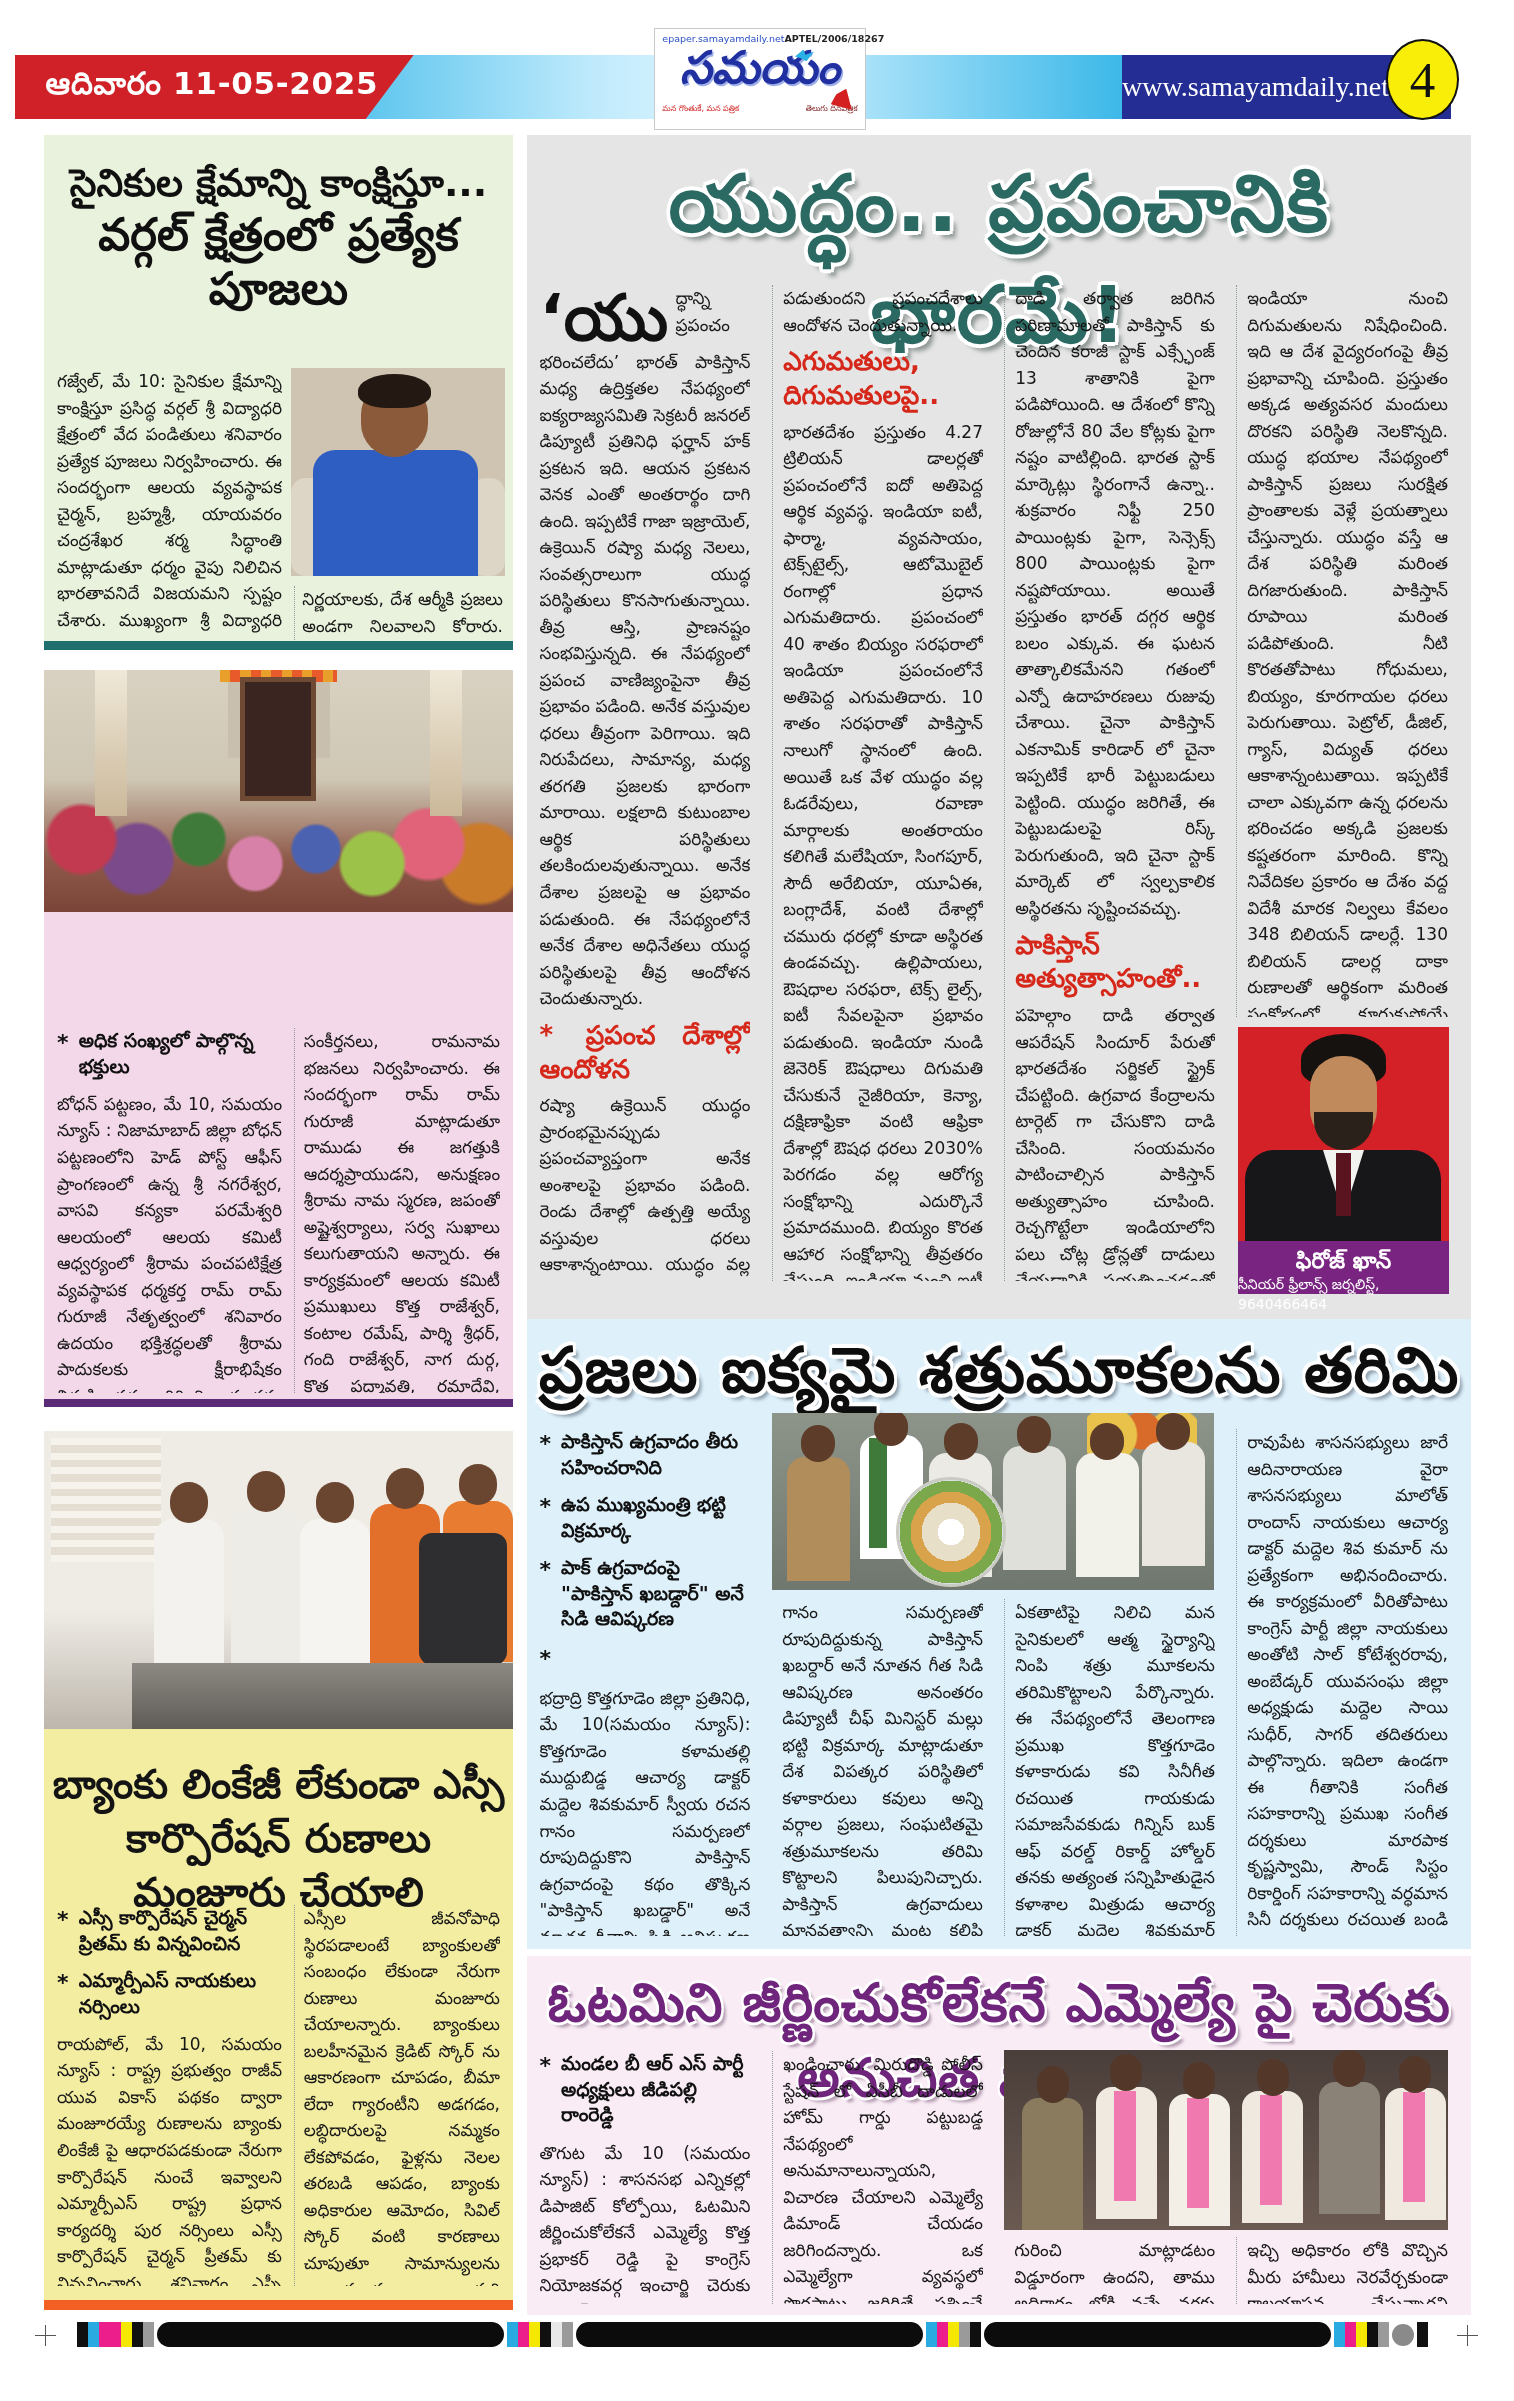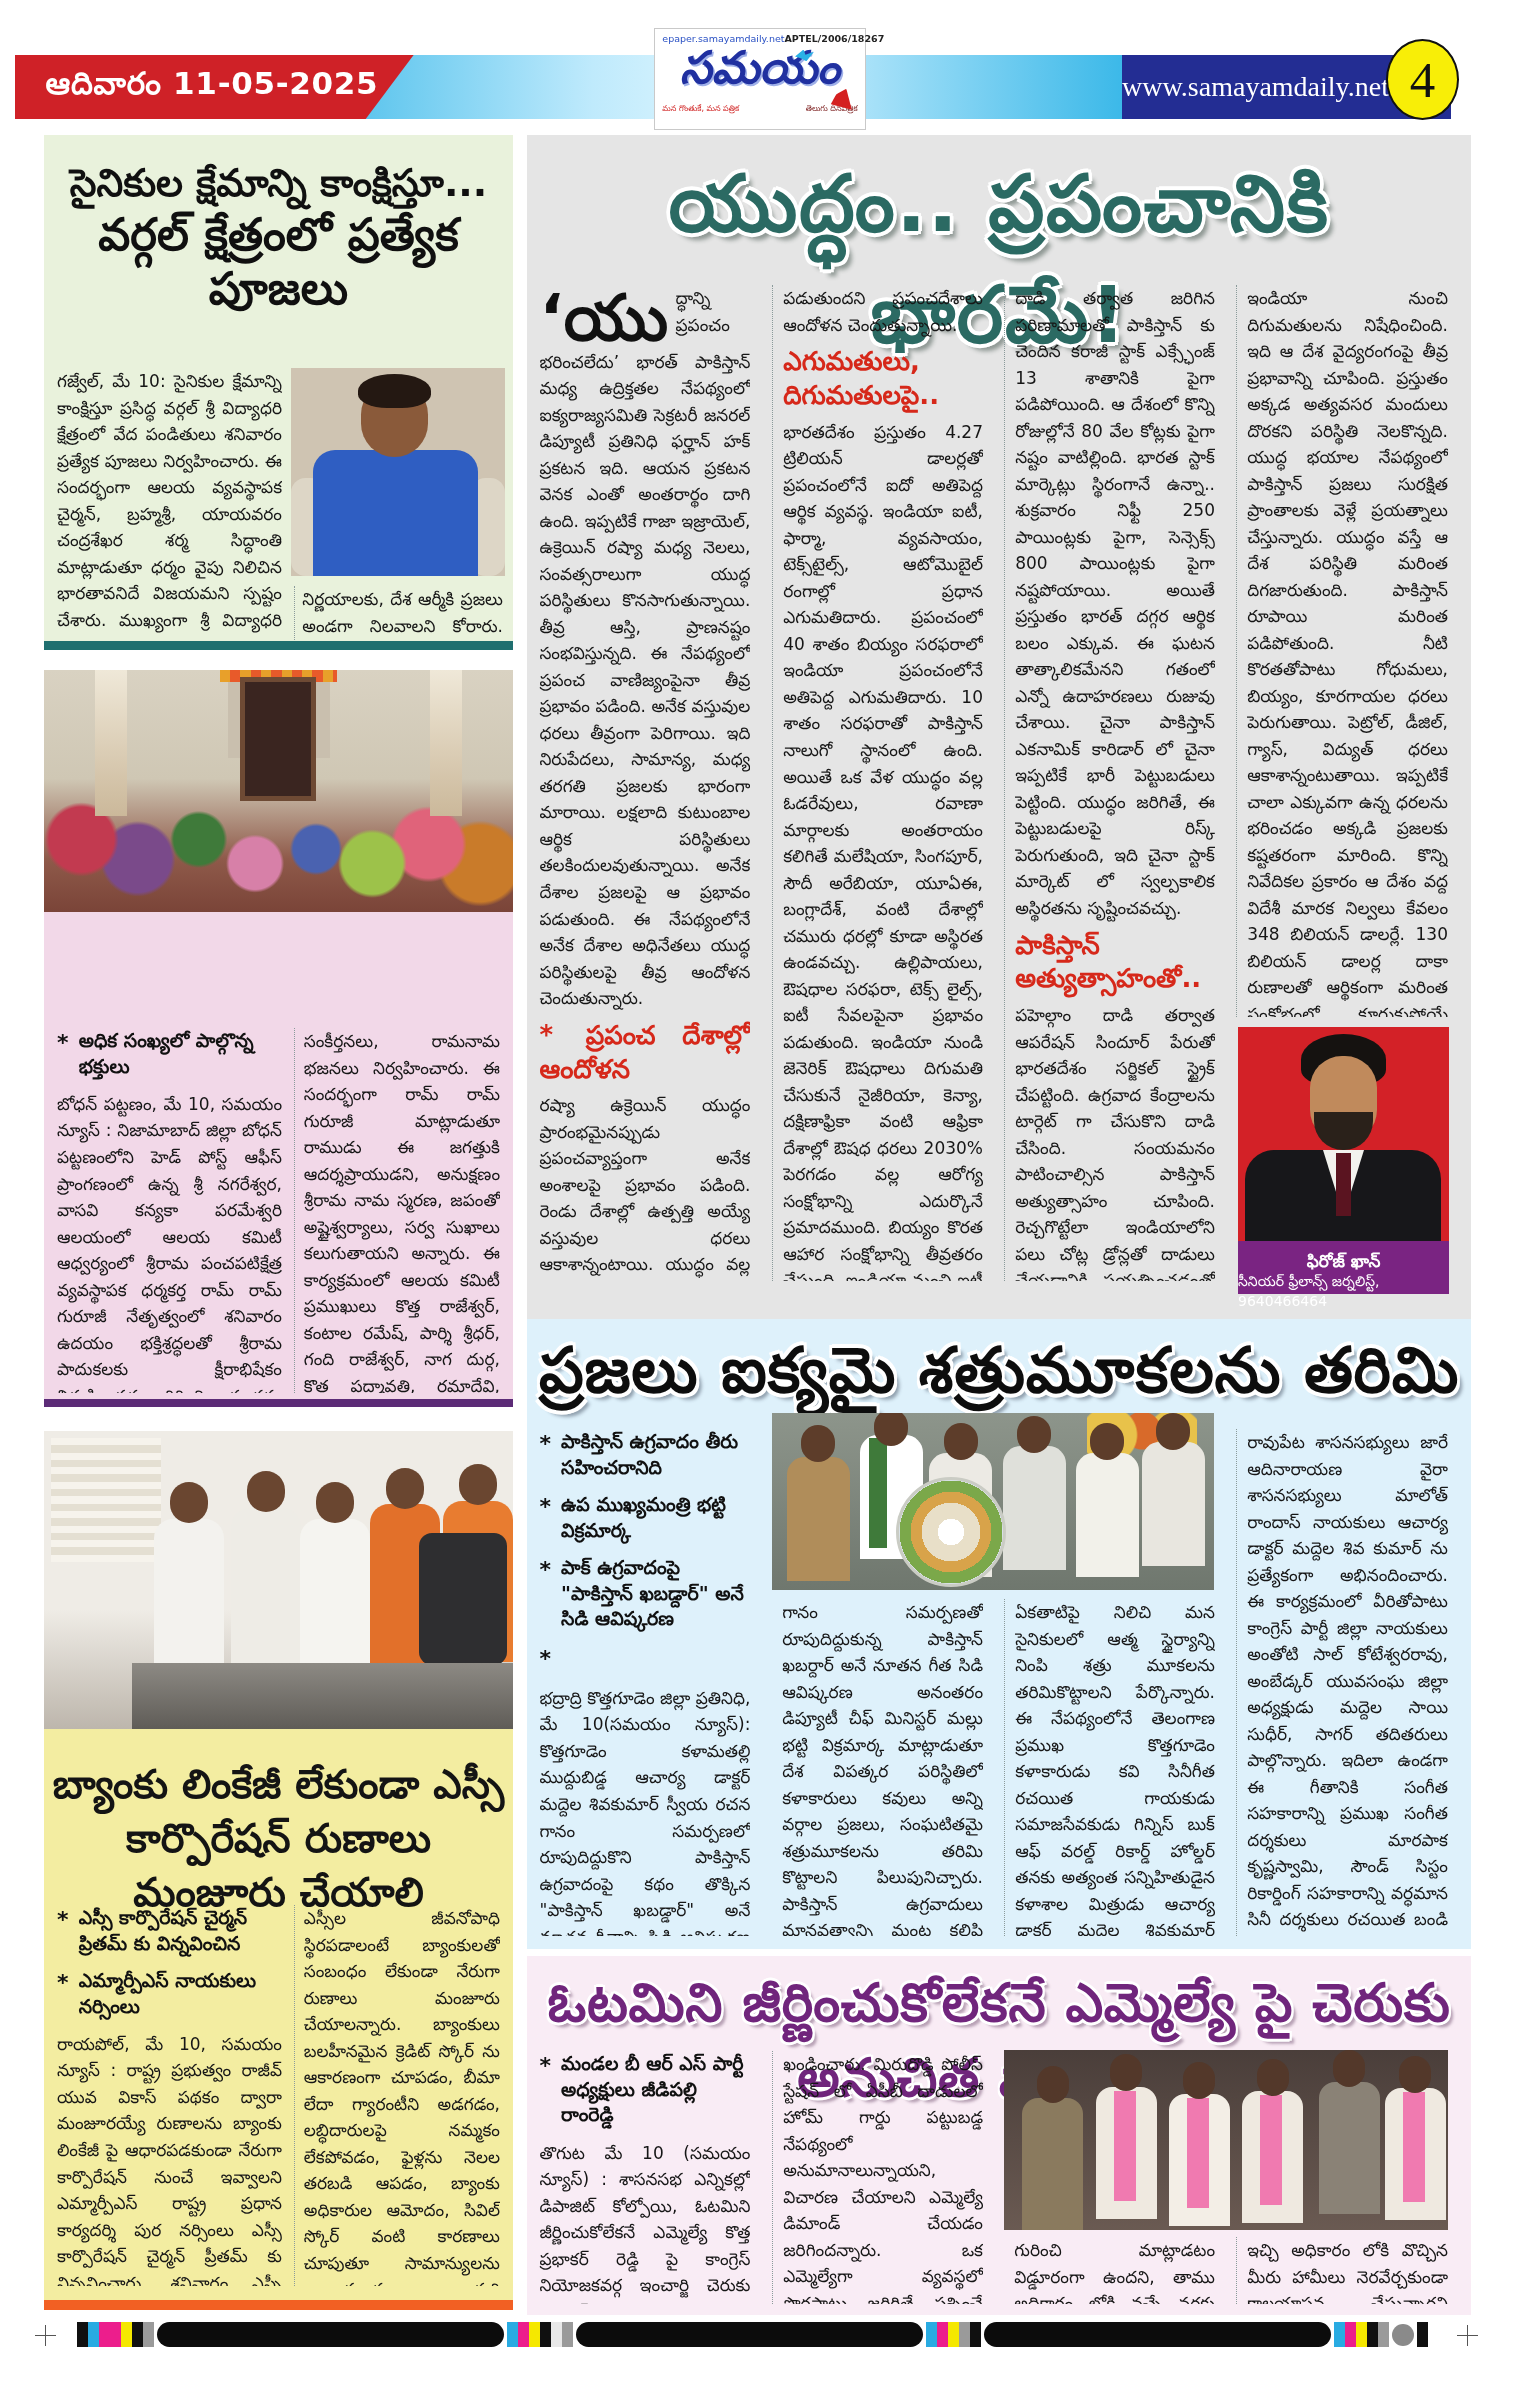--- a/index.html
+++ b/index.html
@@ -110,21 +110,21 @@
   #war-c4 { left:709px; top:150px; width:212px; height:732px; padding-left:10.2px; }
   .photo-journalist { position:absolute; left:711px; top:892px; width:211px; height:214px; background:#d32127; overflow:hidden; }
   .pj-hair { position:absolute; left:63px; top:7.3px; width:85px; height:51px; background:#151210; border-radius:50% 50% 30% 30%; }
   .pj-face { position:absolute; left:72px; top:29px; width:67px; height:86px; background:#c08a5c; border-radius:32px; }
   .pj-beard { position:absolute; left:76px; top:85px; width:59px; height:38px; background:#2a211a; border-radius:0 0 29px 29px; }
   .pj-suit { position:absolute; left:7.3px; top:123px; width:196px; height:91px; background:#17171a; border-radius:29px 29px 0 0; }
   .pj-shirt { position:absolute; left:85px; top:123px; width:41px; height:66px; background:#f2f2ee; clip-path:polygon(0 0,100% 0,50% 100%); }
   .pj-tie { position:absolute; left:98px; top:126px; width:14.6px; height:63px; background:#5a1420; }
   .cap-journ { position:absolute; left:711px; top:1106px; width:211px; height:53px; background:#7a2482; color:#fff;
     display:flex; flex-direction:column; align-items:center; justify-content:center; }
-  .cap-name { font-size:17px; font-weight:bold; line-height:1.2;margin-top:25px; }
+  .cap-name { font-size:22px; font-weight:bold; line-height:1.2;margin-top:25px; }
   .cap-role { font-size:14px; margin-top:1.5px; }
 
   
   #art-unity { left:527px; top:1319px; width:944px; height:630px; background:#def1fb; }
   .unity-h { margin-top:14.6px; text-align:center; font-size:63px; font-weight:bold; color:#0d0d0d; letter-spacing:0.7px;
     text-shadow:-2.9px -2.9px 0 #fff,2.9px -2.9px 0 #fff,-2.9px 2.9px 0 #fff,2.9px 2.9px 0 #fff,0 3.7px 0 #fff,0 -3.7px 0 #fff,5.1px 5.9px 3.7px rgba(30,40,60,.4); }
   #unity-c1 { left:12.4px;  top:110px; width:211px; height:507px; }
   #unity-c2 { left:245px; top:280px; width:211px; height:337px; padding-left:10.2px; }
   #unity-c3 { left:477px; top:280px; width:211px; height:337px; padding-left:10.2px; }
   #unity-c4 { left:709px; top:110px; width:212px; height:507px; padding-left:10.2px; }

